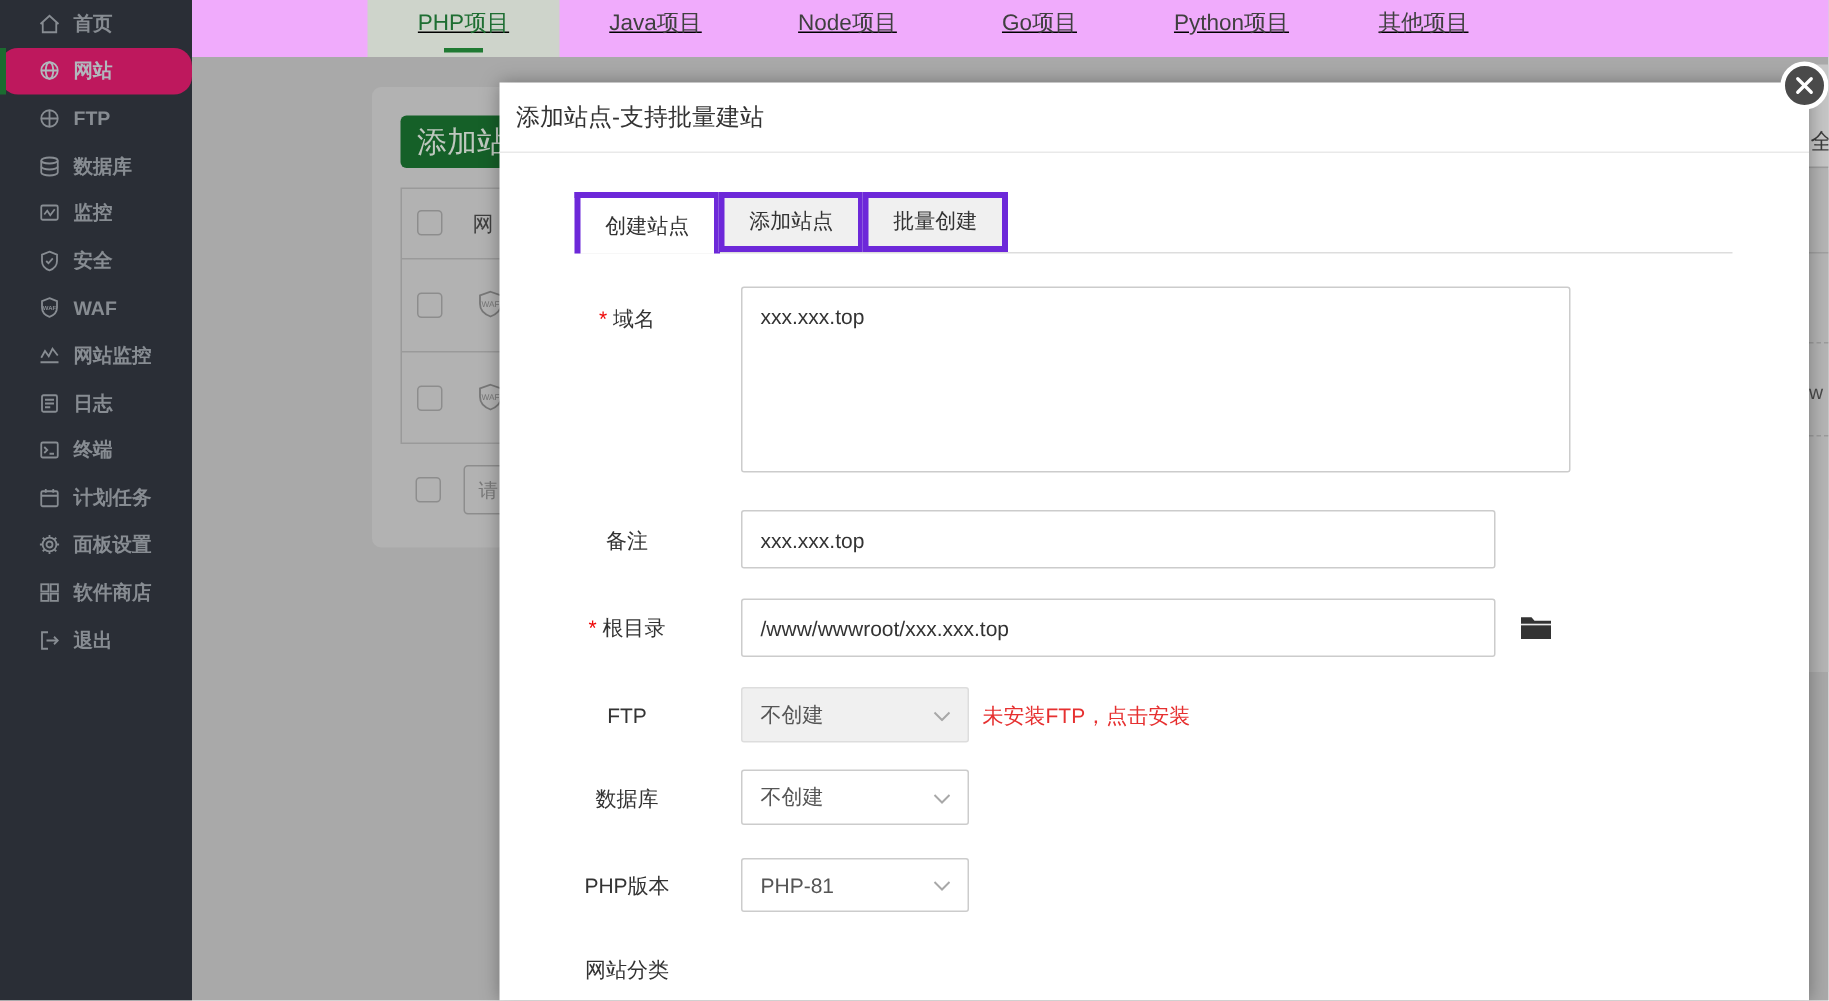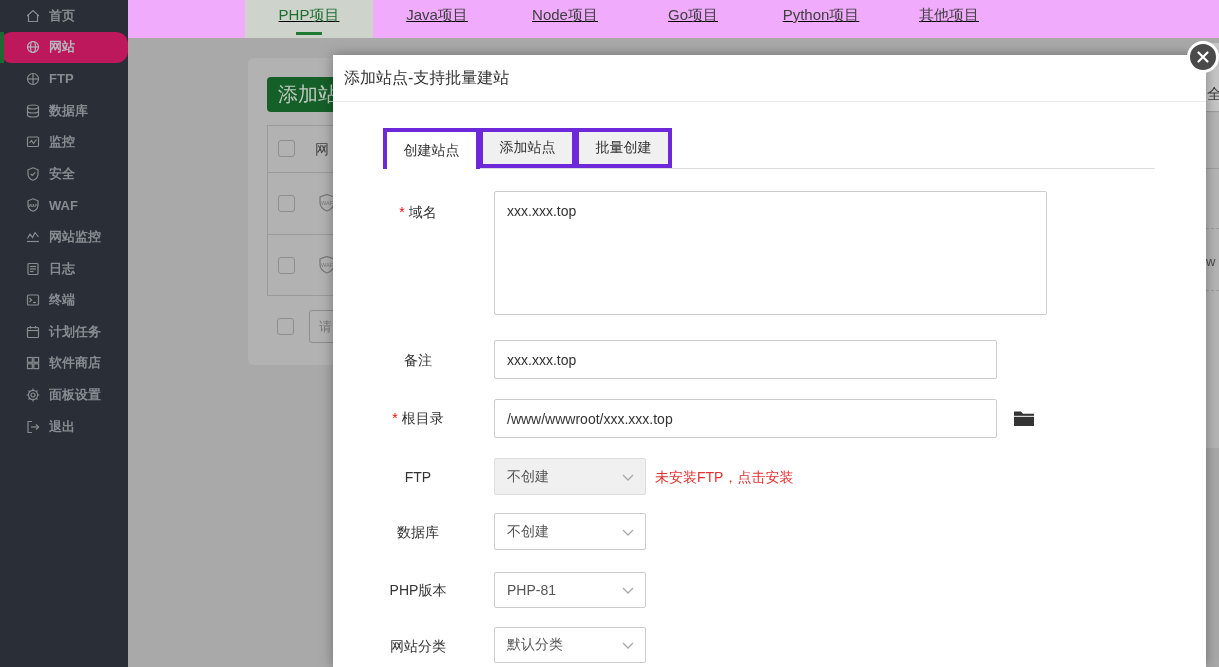--- a/index.html
+++ b/index.html
@@ -211,34 +211,34 @@
       <svg viewBox="0 0 16 16" fill="none" stroke="currentColor" stroke-width="1.2">
           <rect x="2.5" y="3.5" width="11" height="10" rx="1"></rect>
           <line x1="2.5" y1="6.5" x2="13.5" y2="6.5"></line>
           <line x1="5.5" y1="2" x2="5.5" y2="4.5"></line>
           <line x1="10.5" y1="2" x2="10.5" y2="4.5"></line>
         </svg>
       <span>计划任务</span>
     </div>
     <div class="side-item">
       <svg viewBox="0 0 16 16" fill="none" stroke="currentColor" stroke-width="1.2">
+          <circle cx="8" cy="8" r="2"></circle>
+          <circle cx="8" cy="8" r="4.6"></circle>
+          <path d="M8 3.4 V1.6 M8 14.4 V12.6 M12.6 8 H14.4 M1.6 8 H3.4 M11.2 4.8 L12.5 3.5 M3.5 12.5 L4.8 11.2 M11.2 11.2 L12.5 12.5 M3.5 3.5 L4.8 4.8"></path>
+        </svg>
+      <span>面板设置</span>
+    </div>
+    <div class="side-item">
+      <svg viewBox="0 0 16 16" fill="none" stroke="currentColor" stroke-width="1.2">
           <rect x="2.5" y="2.5" width="4.8" height="4.8"></rect>
           <rect x="8.8" y="2.5" width="4.8" height="4.8"></rect>
           <rect x="2.5" y="8.8" width="4.8" height="4.8"></rect>
           <rect x="8.8" y="8.8" width="4.8" height="4.8"></rect>
         </svg>
       <span>软件商店</span>
-    </div>
-    <div class="side-item">
-      <svg viewBox="0 0 16 16" fill="none" stroke="currentColor" stroke-width="1.2">
-          <circle cx="8" cy="8" r="2"></circle>
-          <circle cx="8" cy="8" r="4.6"></circle>
-          <path d="M8 3.4 V1.6 M8 14.4 V12.6 M12.6 8 H14.4 M1.6 8 H3.4 M11.2 4.8 L12.5 3.5 M3.5 12.5 L4.8 11.2 M11.2 11.2 L12.5 12.5 M3.5 3.5 L4.8 4.8"></path>
-        </svg>
-      <span>面板设置</span>
     </div>
     <div class="side-item">
       <svg viewBox="0 0 16 16" fill="none" stroke="currentColor" stroke-width="1.2">
           <path d="M7 2.5 H3 V13.5 H7"></path>
           <line x1="6" y1="8" x2="13.5" y2="8"></line>
           <polyline points="11,5.5 13.5,8 11,10.5"></polyline>
         </svg>
       <span>退出</span>
     </div>
   </div>
@@ -288,26 +288,20 @@
 
     <div class="frow-label" style="top:525px"><span>PHP版本</span></div>
     <div class="f-select" style="top:517px;height:36px">
         <span>PHP-81</span>
       <svg width="12" height="7" viewBox="0 0 12 7" fill="none" stroke="#a8a8a8" stroke-width="1.3">
           <polyline points="1,1 6,6 11,1"></polyline>
         </svg>
     </div>
 
     <div class="frow-label" style="top:581px"><span>网站分类</span></div>
-    <div class="f-select" style="top:572px;height:36px">
-        <span>默认分类</span>
-      <svg width="12" height="7" viewBox="0 0 12 7" fill="none" stroke="#a8a8a8" stroke-width="1.3">
-          <polyline points="1,1 6,6 11,1"></polyline>
-        </svg>
-    </div>
   </div>
 
   <div class="close-btn">
     <svg width="14" height="14" viewBox="0 0 14 14" stroke="#fff" stroke-width="2.2" stroke-linecap="round">
         <line x1="2.5" y1="2.5" x2="11.5" y2="11.5"></line>
         <line x1="11.5" y1="2.5" x2="2.5" y2="11.5"></line>
       </svg>
   </div>
 
 </div>

